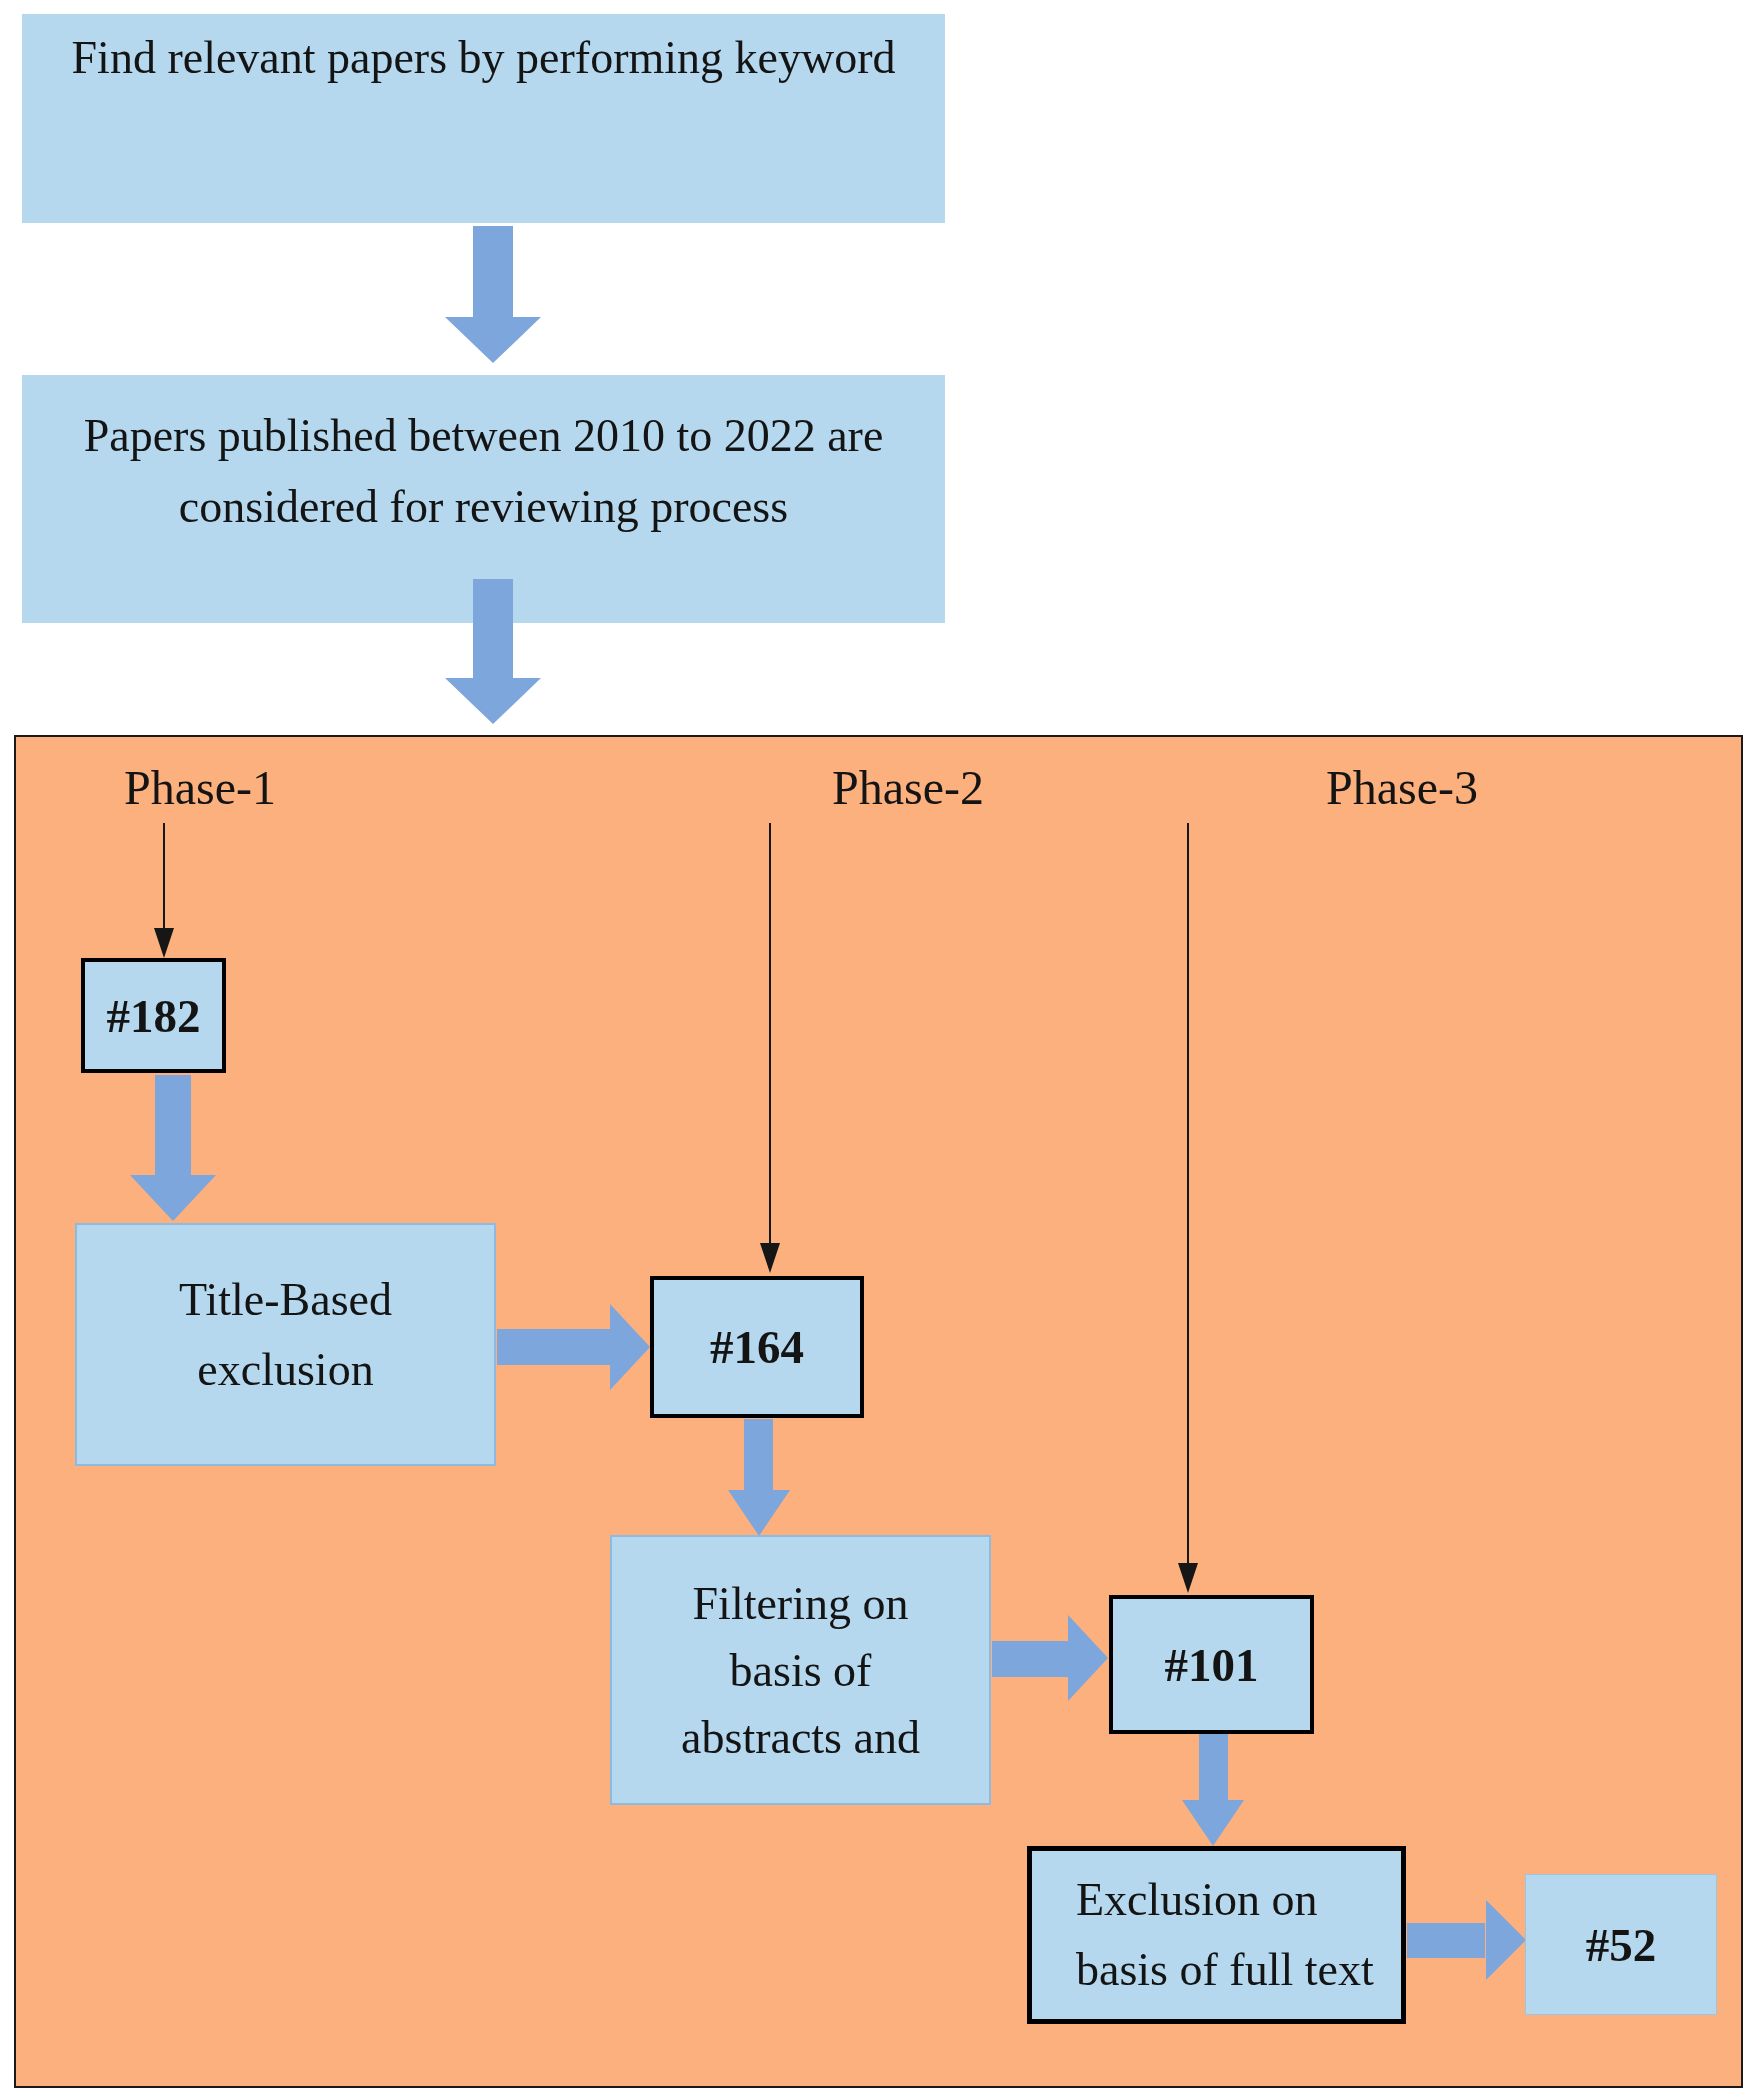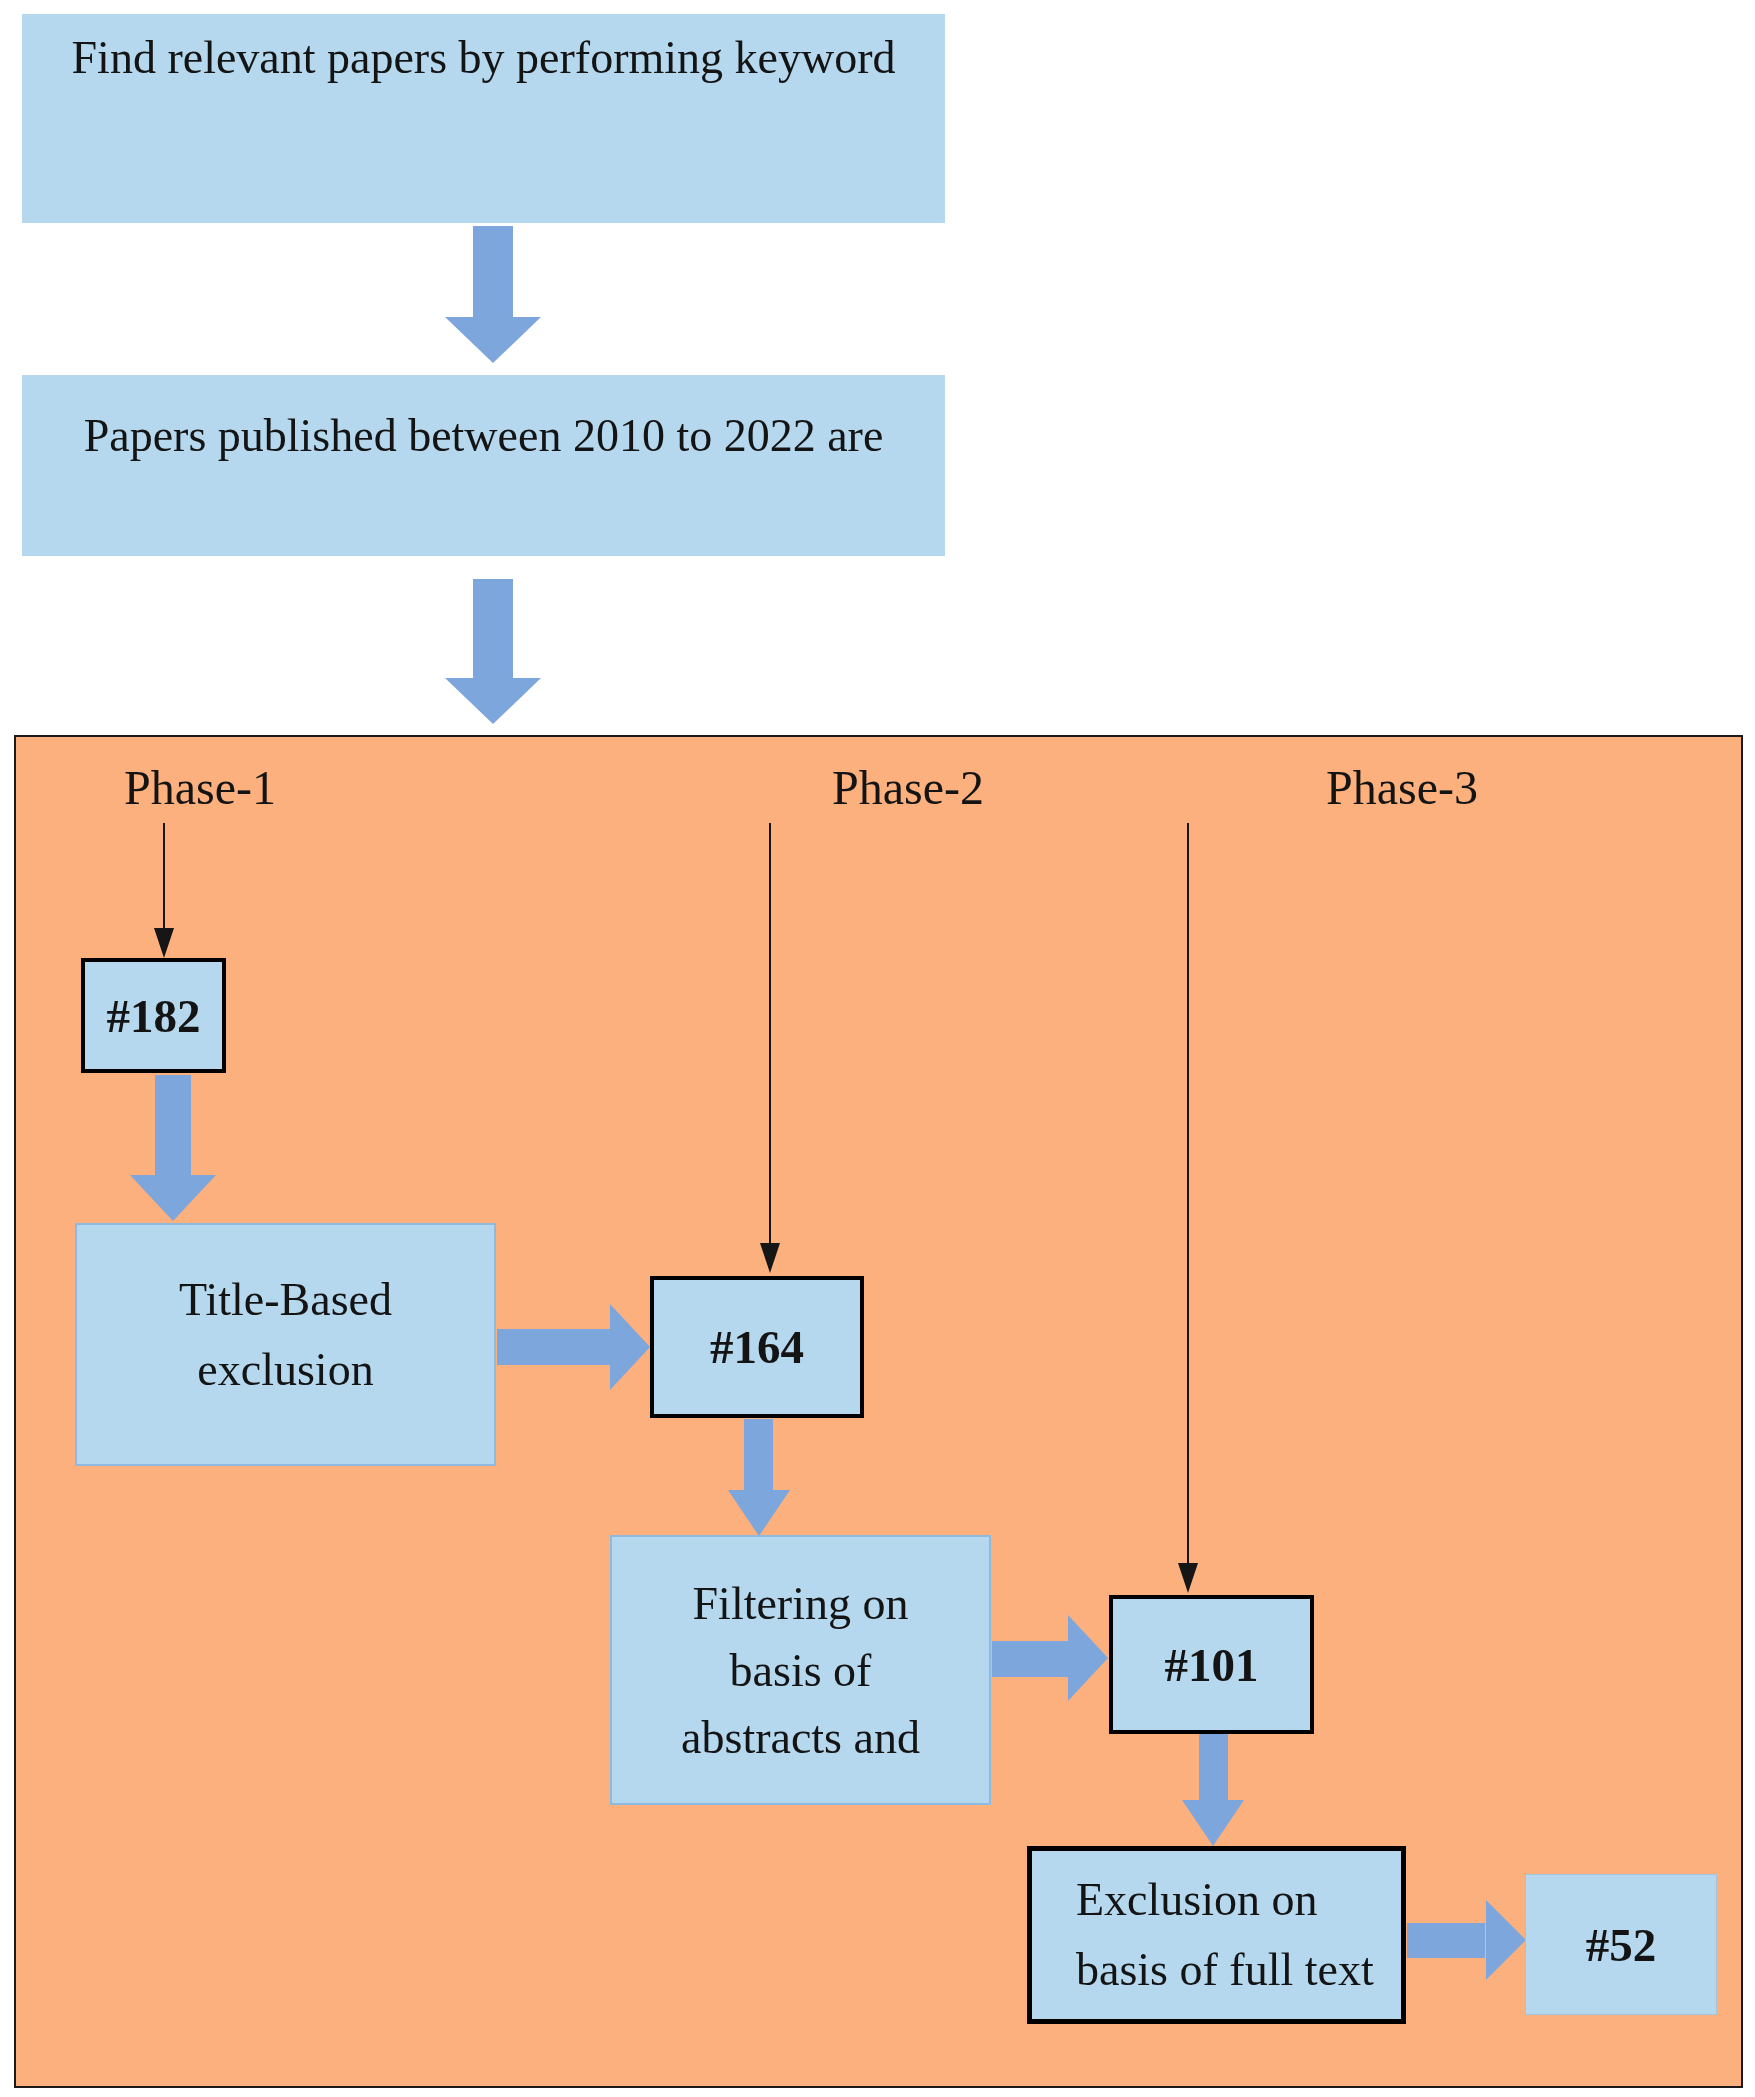--- a/index.html
+++ b/index.html
@@ -54,22 +54,23 @@
 
 <div class="canvas">
 
   <div class="abs bluebox introbox" style="left:22px;top:14.4px;width:923px;height:209px;padding-top:8px;">
     <span class="txt">Find relevant papers by performing keyword</span>
   </div>
 
   <div class="abs shaft" style="left:473px;top:226px;width:40px;height:91px;"></div>
   <div class="abs head-down" style="left:445px;top:317px;border-left:48px solid transparent;border-right:48px solid transparent;border-top:46px solid var(--arrow);"></div>
 
-  <div class="abs bluebox introbox" style="left:22px;top:375px;width:923px;height:181px;padding-top:25px;">
+  <div class="abs bluebox introbox" style="left:22px;top:375px;width:923px;height:248px;padding-top:25px;">
     <span class="txt">Papers published between 2010 to 2022 are</span>
+    <span class="txt">considered for reviewing process</span>
   </div>
 
   <div class="abs shaft" style="left:473px;top:579px;width:40px;height:99px;"></div>
   <div class="abs head-down" style="left:445px;top:678px;border-left:48px solid transparent;border-right:48px solid transparent;border-top:46px solid var(--arrow);"></div>
 
   <div class="abs panel" style="left:14.4px;top:735px;width:1729px;height:1353px;"></div>
 
   <div class="abs phase-label" style="left:85px;top:756px;width:230px;">Phase-1</div>
   <div class="abs phase-label" style="left:793px;top:756px;width:230px;">Phase-2</div>
   <div class="abs phase-label" style="left:1287px;top:756px;width:230px;">Phase-3</div>

